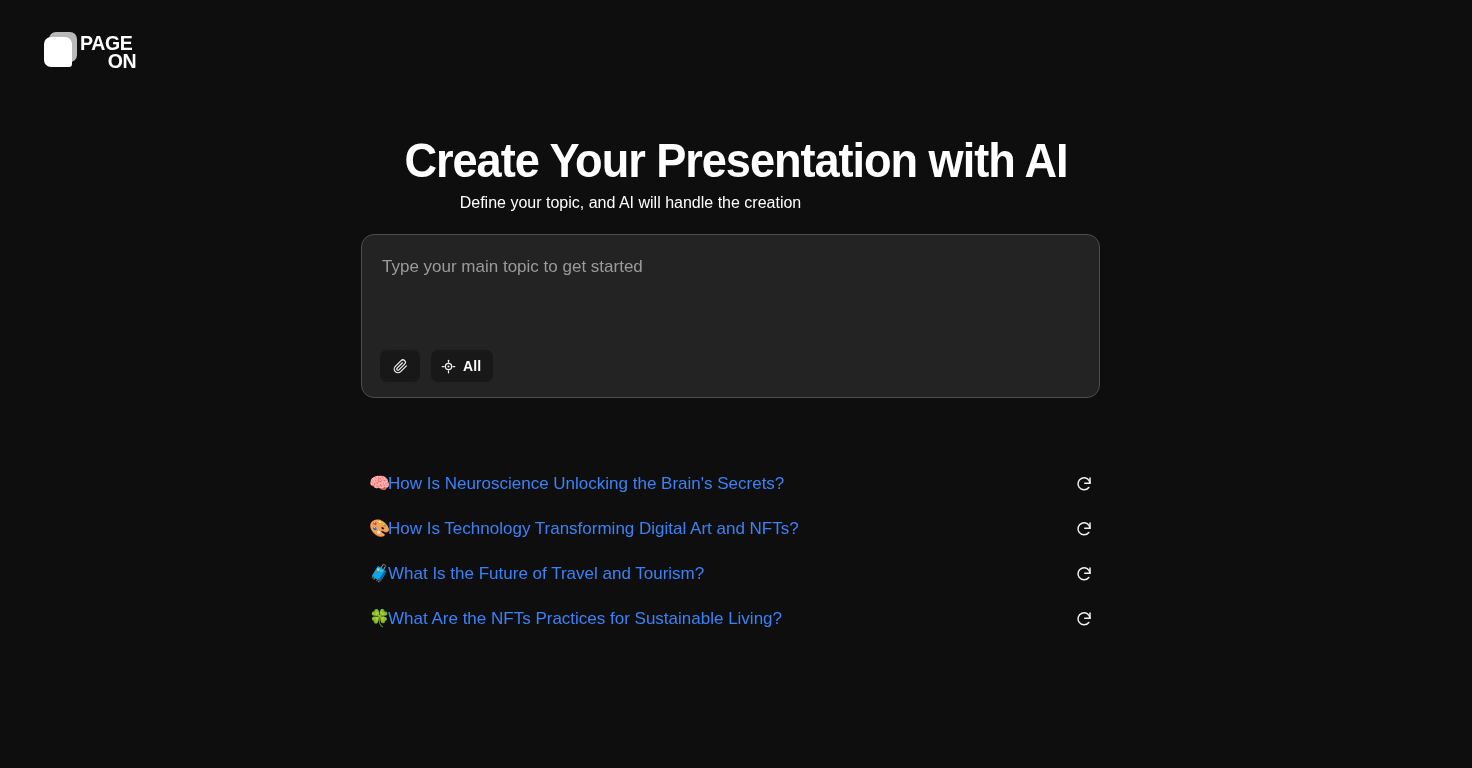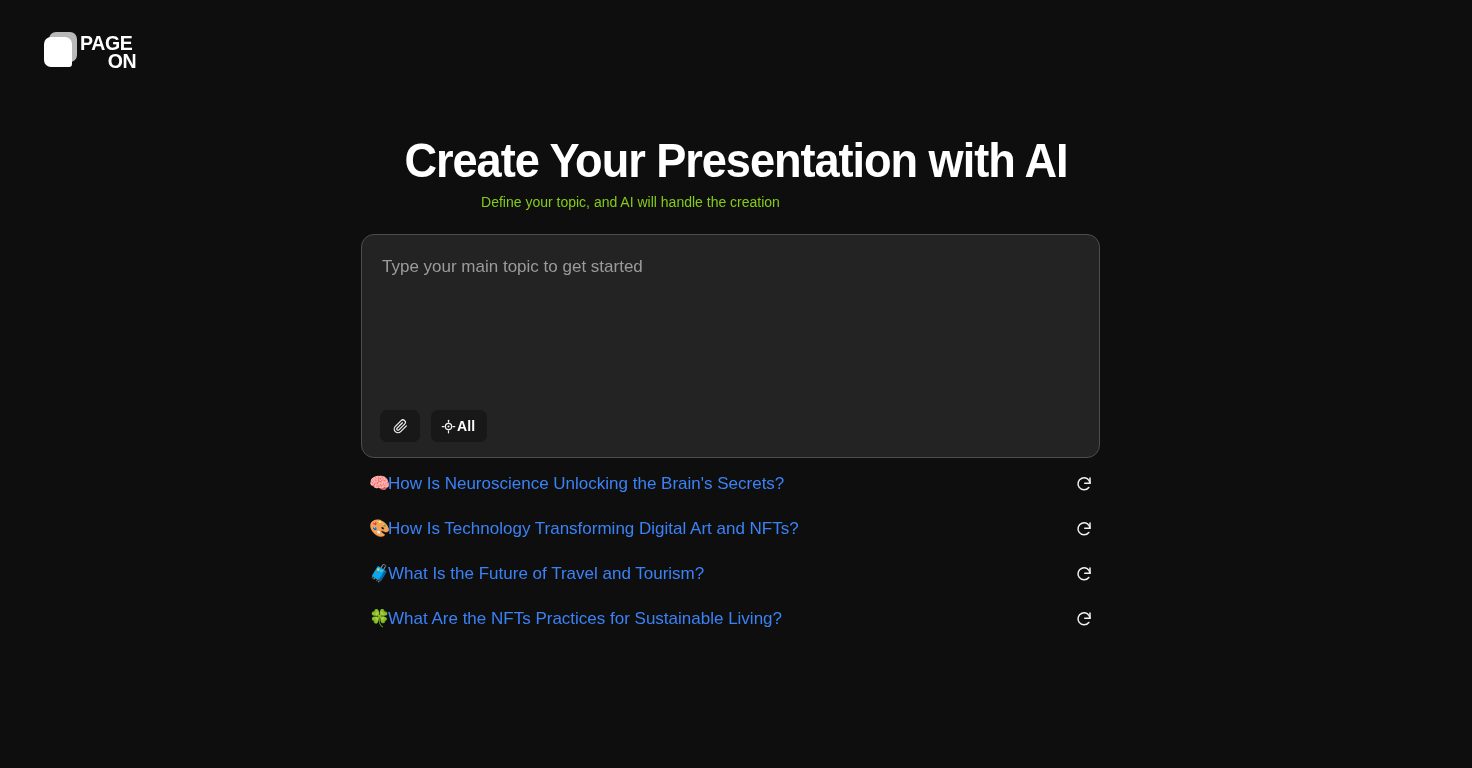--- a/index.html
+++ b/index.html
@@ -97,33 +97,33 @@
     transform-origin: center center;
     white-space: nowrap;
   }
 
   .subhead {
     position: absolute;
     left: 0;
     top: 194px;
     width: 1261px;
     text-align: center;
-    font-size: 14px;
+    font-size: 16px;
     font-weight: 400;
-    color: #84cc16;
+    color: #ffffff;
     white-space: nowrap;
   }
 
   
   .composer {
     position: absolute;
     left: 361px;
     top: 234px;
     width: 739px;
-    height: 224px;
+    height: 164px;
     background: #232323;
     border: 1px solid #4d4d4d;
     border-radius: 13px;
   }
   .composer-placeholder {
     position: absolute;
     left: 20px;
     top: 22px;
     font-size: 17px;
     color: #9b9b9b;
@@ -138,21 +138,21 @@
     gap: 11px;
   }
   .tool-btn {
     height: 32px;
     background: #181818;
     border: none;
     border-radius: 7px;
     display: flex;
     align-items: center;
     justify-content: center;
-    gap: 1px;
+    gap: 7px;
     cursor: pointer;
     color: #ffffff;
     font-family: inherit;
   }
   .tool-btn.icon-only { width: 40px; }
   .tool-btn.with-label { padding: 0 12px 0 10px; }
   .tool-btn .btn-label {
     font-size: 14px;
     font-weight: 600;
     color: #ffffff;

